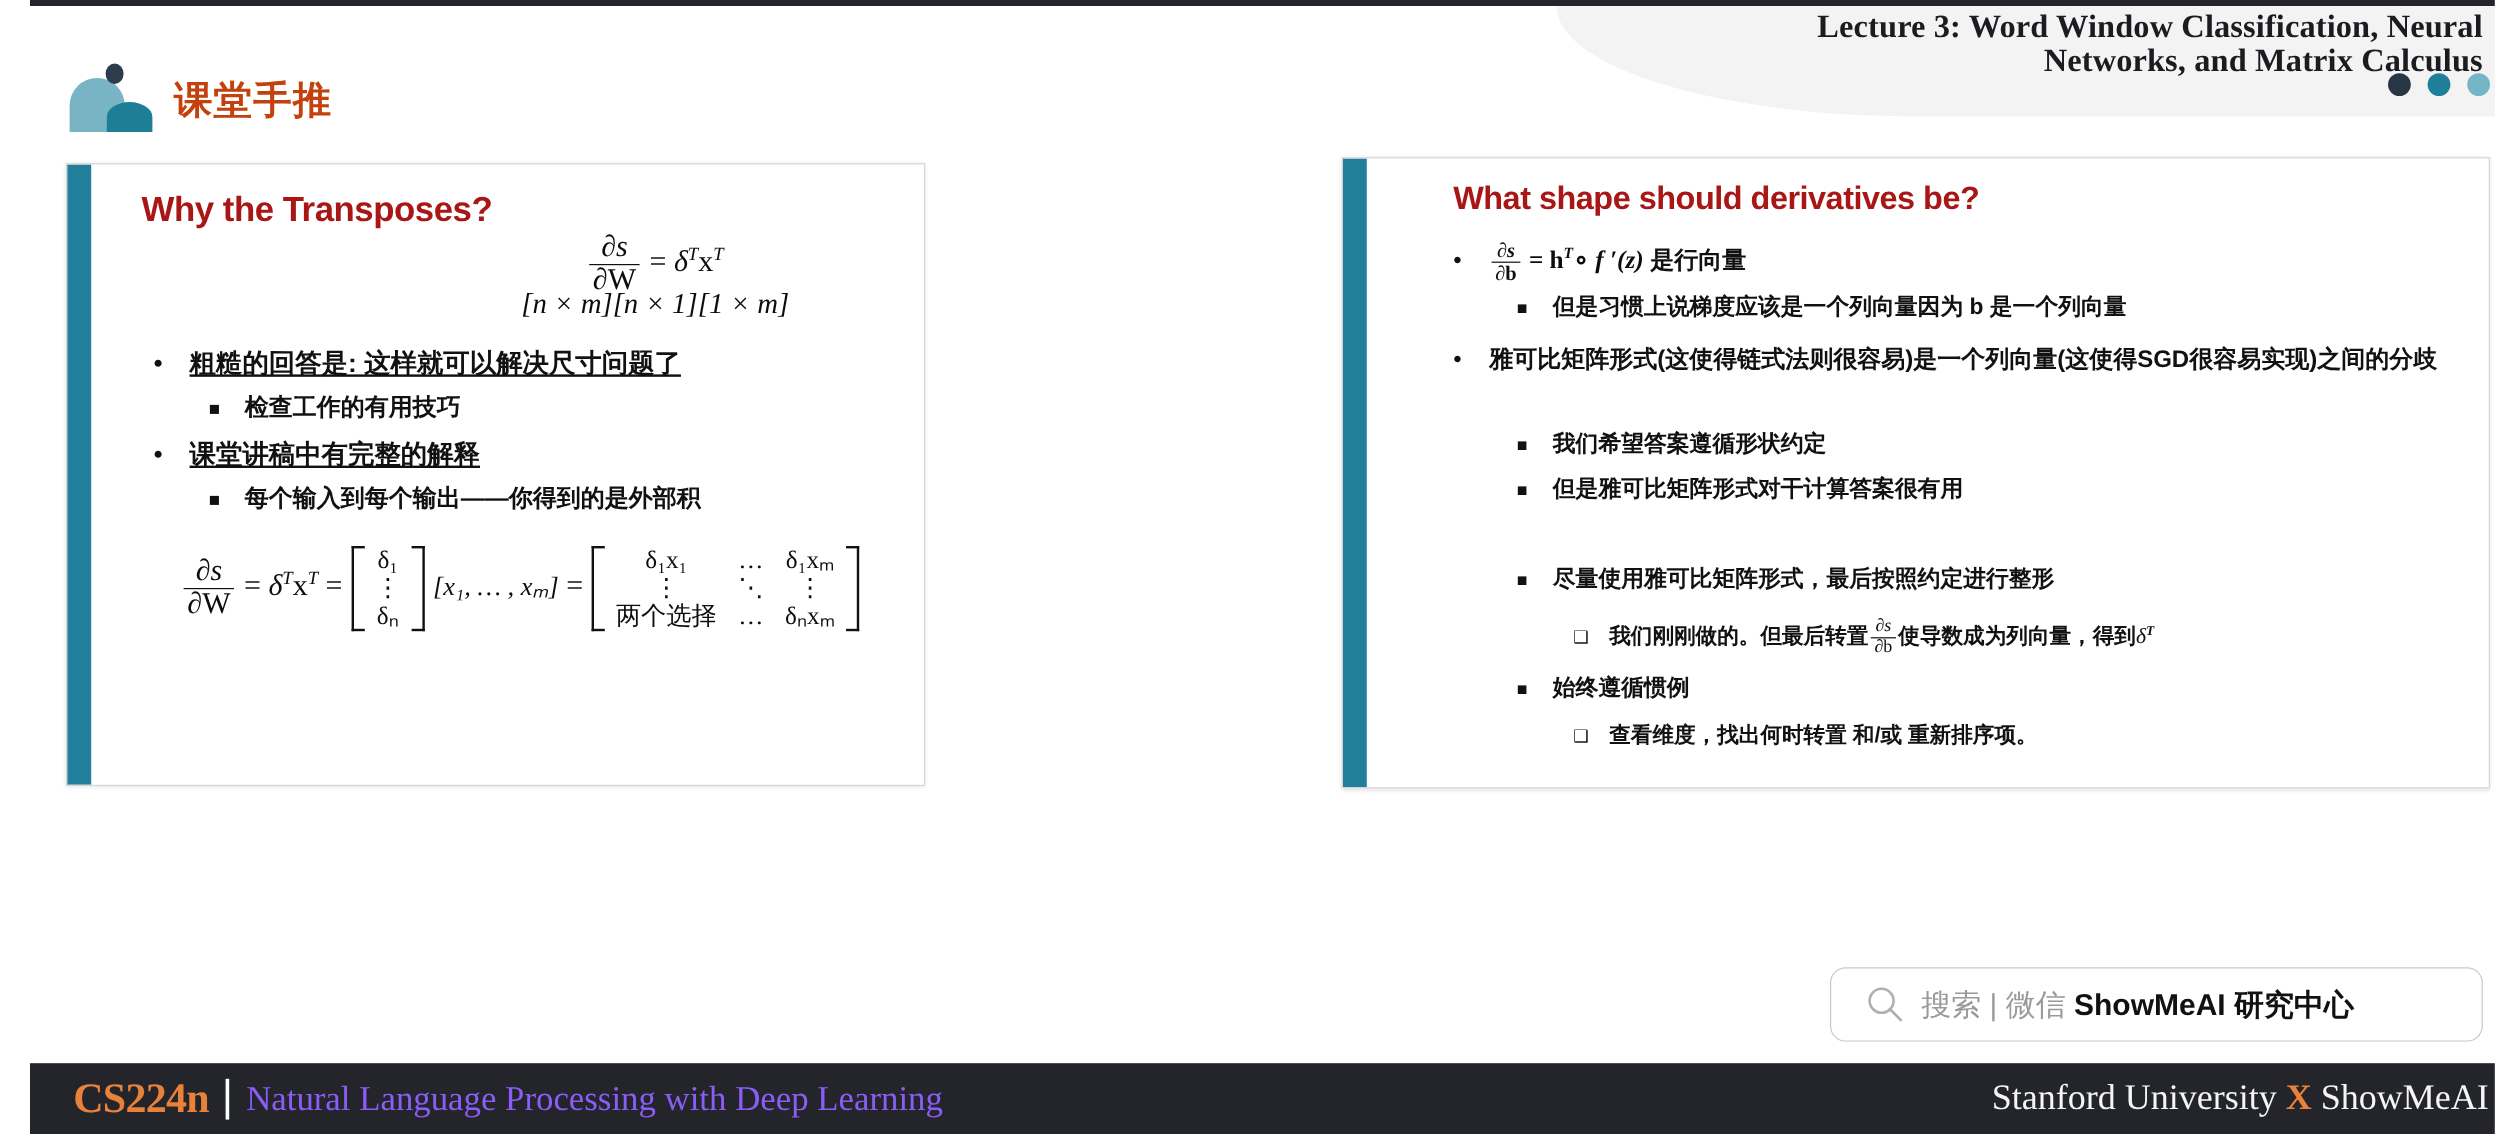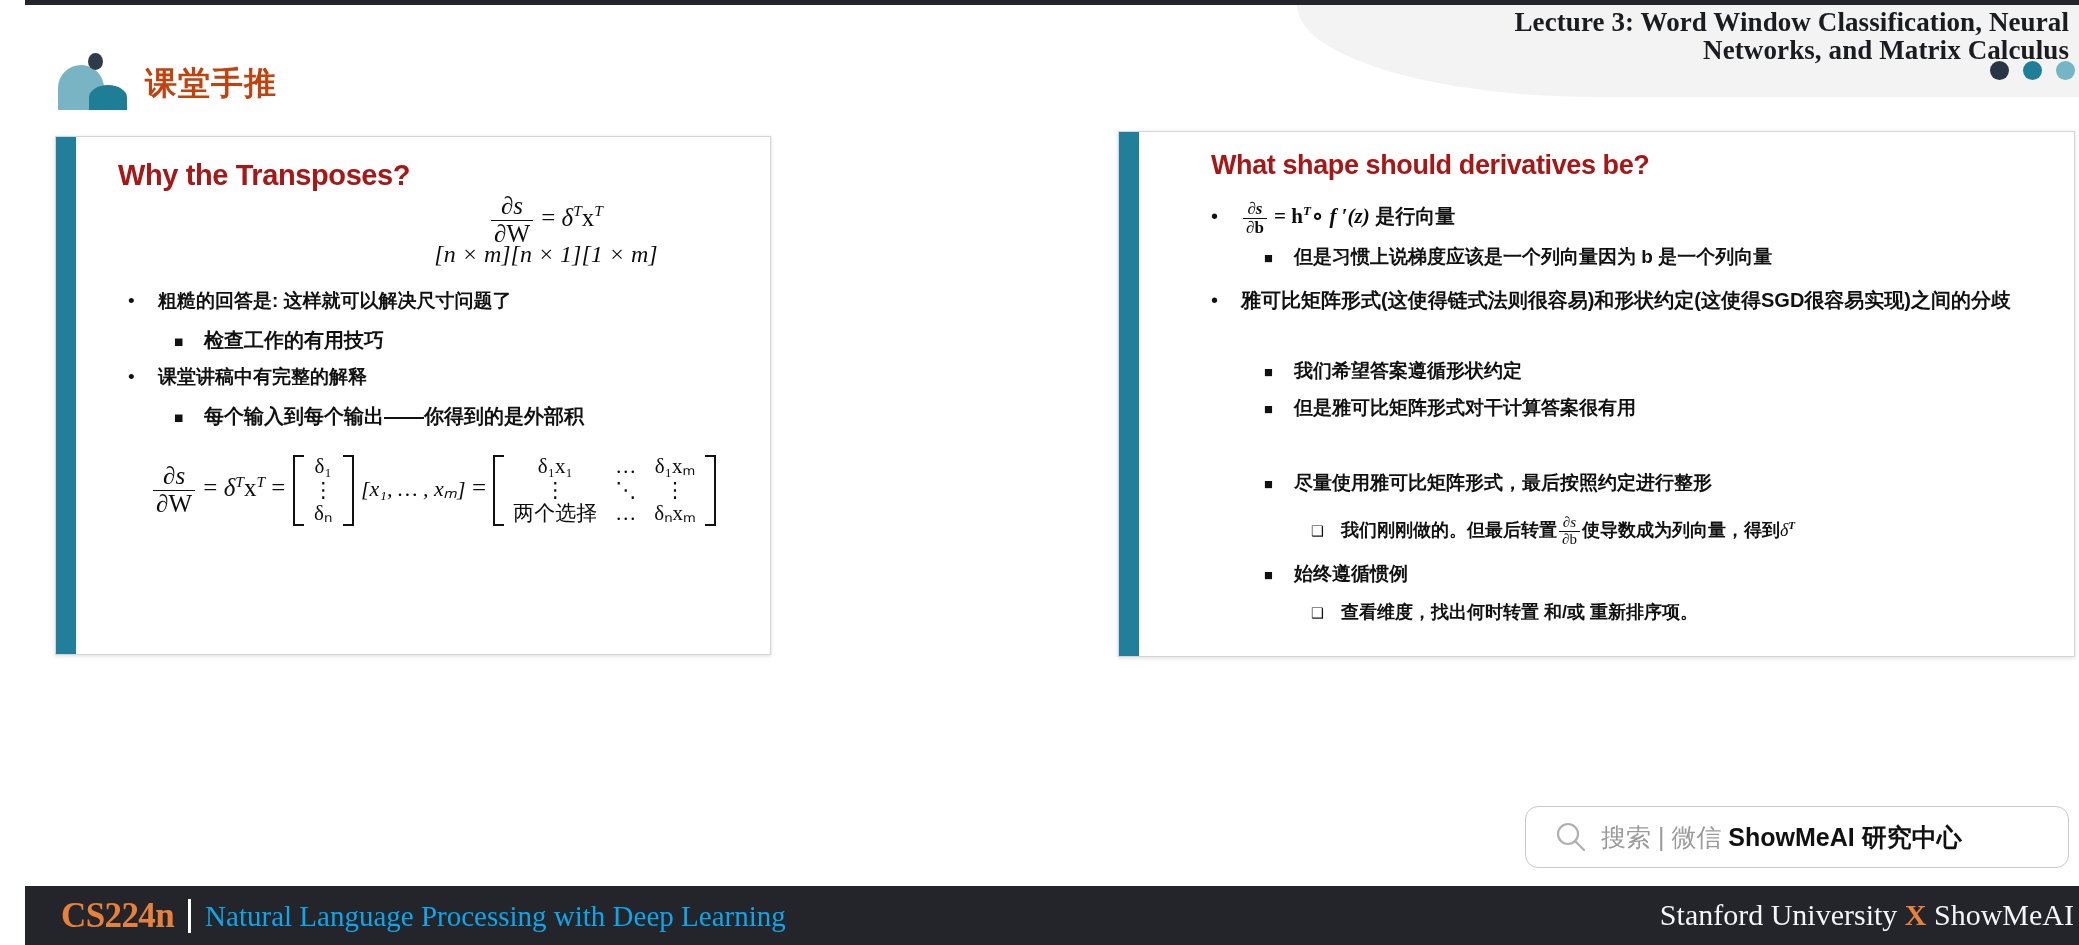--- a/index.html
+++ b/index.html
@@ -159,21 +159,21 @@
     line-height: 1.28;
   }
   .bul .mk {
     display: inline-block;
     width: 30px;
     font-weight: 400;
   }
   .bul .mk.sq { font-size: 0.78em; }
   .bul .mk.hollow { font-size: 0.8em; }
 
-  .card-left  .l1 { font-size: 19px; }
+  .card-left  .l1 { font-size: 22px; text-decoration: underline; }
   .card-left  .l2 { font-size: 20px; }
 
   .big-eq {
     position: absolute;
     left: 58px; top: 318px;
     width: 640px;
     text-align: center;
     font-size: 25px;
   }
   .matrix {
@@ -255,21 +255,21 @@
     color: #e8813a; letter-spacing: -0.6px;
   }
   .f-bar {
     display: inline-block;
     width: 3px; height: 34px;
     background: #ffffff;
     margin: 0 14px;
   }
   .f-sub {
     font-family: "Liberation Serif", serif;
-    font-size: 29px; color: #0ea5e9;
+    font-size: 29px; color: #8b5cf6;
   }
   .footer-right {
     position: absolute; right: 30px; top: 12px;
     font-family: "Liberation Serif", serif;
     font-size: 30px; color: #f5f5f5;
     white-space: nowrap;
   }
   .footer-right .x { color: #e8813a; font-weight: 700; }
 </style>
 </head>
@@ -387,21 +387,21 @@
 
     <div class="bul r1" style="left:92px; top:68px; width:840px;">
       <span class="mk">•</span><span class="math" style="font-size:21px"><span class="frac" style="font-size:17px"><span class="num mi">∂s</span><span class="den">∂b</span></span><span> = </span><span>h</span><sup class="t">T</sup><span>∘</span> <span class="mi">f ′(z)</span></span> <span>是行向量</span>
     </div>
 
     <div class="bul r2" style="left:145px; top:113px; width:810px;">
       <span class="mk sq">■</span><span>但是习惯上说梯度应该是一个列向量因为 b 是一个列向量</span>
     </div>
 
     <div class="bul r1" style="left:92px; top:153px; width:860px; line-height:1.55;">
-      <span class="mk">•</span><span>雅可比矩阵形式(这使得链式法则很容易)和形状约定(这使得SGD很容易实现)之间的分歧</span>
+      <span class="mk">•</span><span>雅可比矩阵形式(这使得链式法则很容易)是一个列向量(这使得SGD很容易实现)之间的分歧</span>
     </div>
 
     <div class="bul r2" style="left:145px; top:227px; width:810px;">
       <span class="mk sq">■</span><span>我们希望答案遵循形状约定</span>
     </div>
 
     <div class="bul r2" style="left:145px; top:264px; width:810px;">
       <span class="mk sq">■</span><span>但是雅可比矩阵形式对干计算答案很有用</span>
     </div>
 

